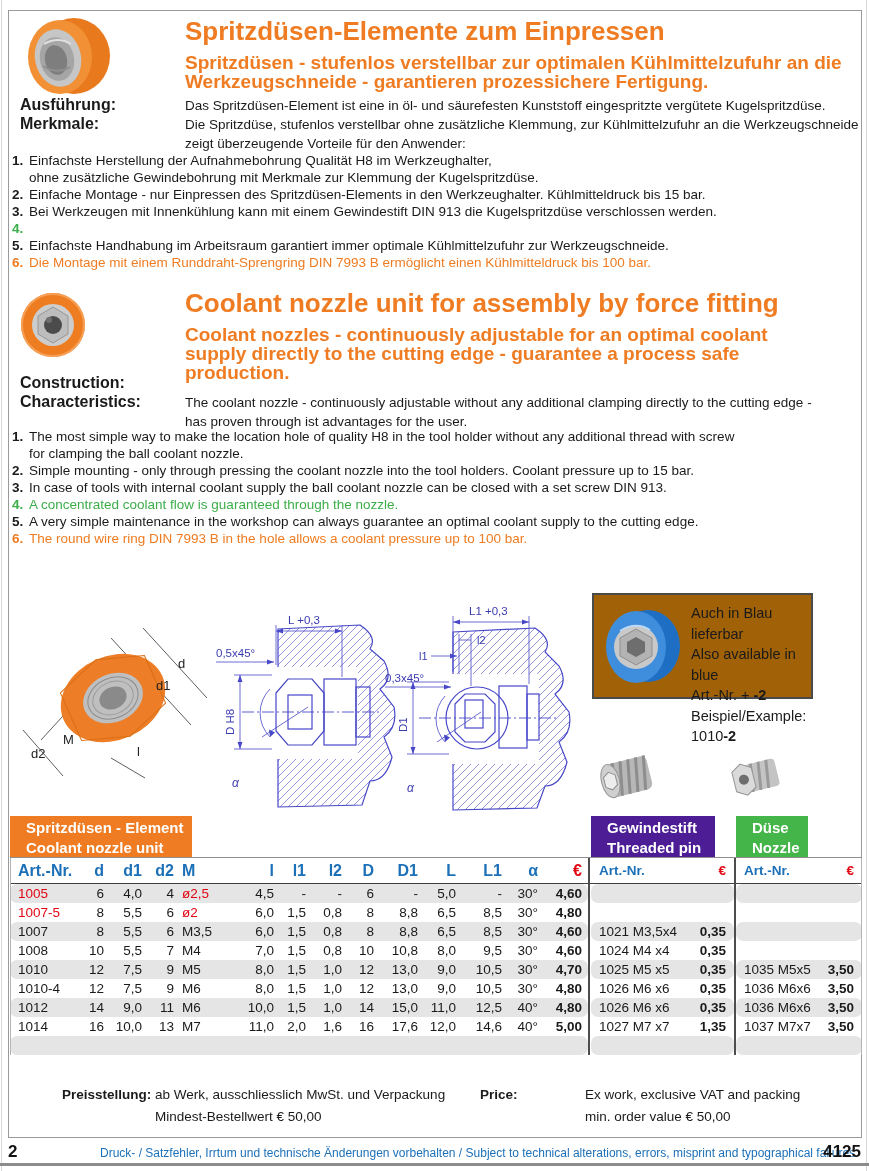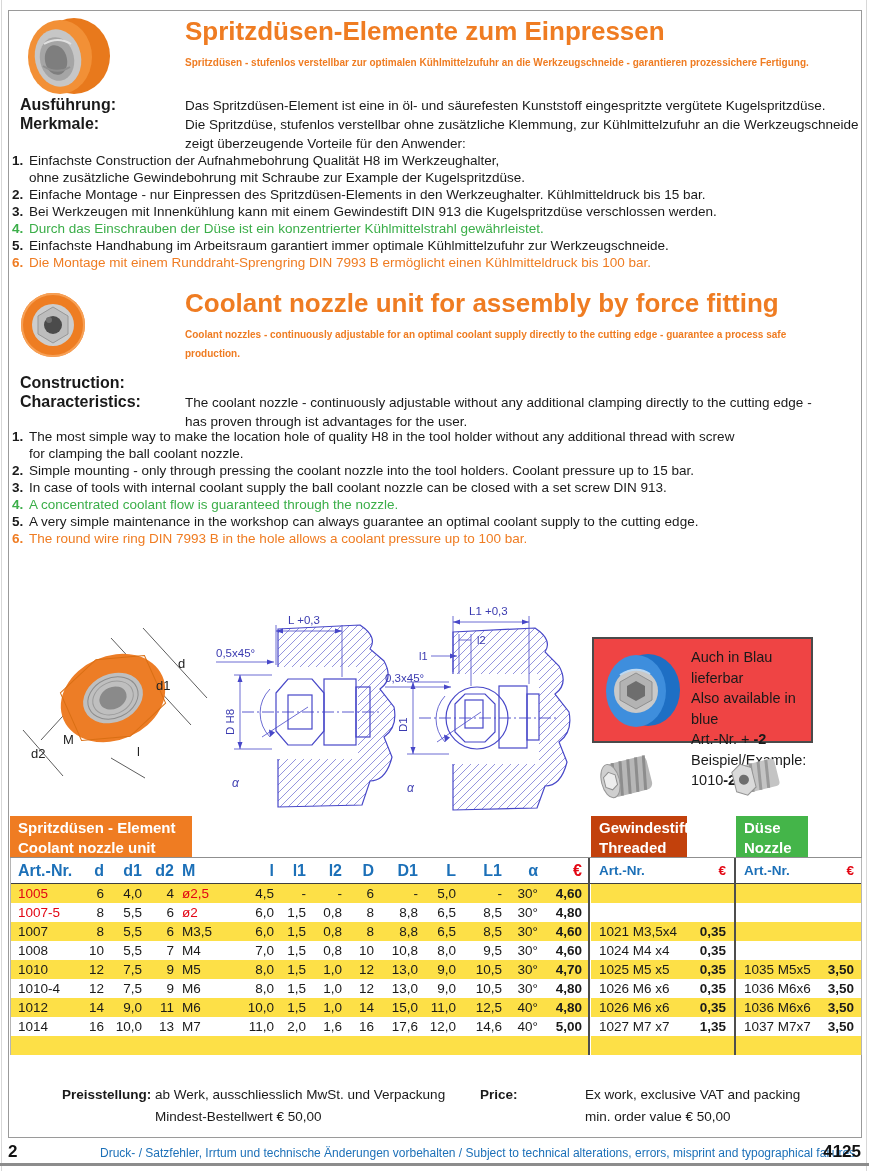--- a/index.html
+++ b/index.html
@@ -6,30 +6,30 @@
   body{font-family:"Liberation Sans","DejaVu Sans",sans-serif;color:#1a1a1a;}
   #page{position:relative;width:869px;height:1171px;background:#fff;overflow:hidden;}
   .abs{position:absolute;}
   .edge{position:absolute;top:0;bottom:0;width:1px;background:#d8d8d8;}
   #frame{position:absolute;left:8px;top:10px;width:852px;height:1126px;border:1px solid #9a9a9a;}
   .green{color:#3BAE49;}
   .red{color:#E30613;}
   .blue{color:#1C70B8;}
   .bold{font-weight:bold;}
   h1.title{margin:0;font-size:26px;font-weight:bold;color:#EF7C22;letter-spacing:0;}
-  .subtitle{font-size:10px;font-weight:bold;color:#EF7C22;line-height:19px;}
+  .subtitle{font-size:19px;font-weight:bold;color:#EF7C22;line-height:19px;}
   .lbl{font-size:16px;font-weight:bold;white-space:nowrap;}
   .desc{font-size:13.5px;line-height:19px;white-space:nowrap;}
   .li{display:flex;height:17px;font-size:13.5px;white-space:nowrap;}
   .li .num{width:17px;font-weight:bold;flex:0 0 auto;}
   .li .num.green{color:#3BAE49;}  .li .num.orangeitem{color:#EF7C22;}
   .li .lt.green{color:#3BAE49;}   .li .lt.orangeitem{color:#EF7C22;}
-  .hdrbox{position:absolute;height:42px;color:#fff;font-size:15px;font-weight:bold;line-height:20px;padding:2px 0 0 8px;box-sizing:border-box;}
+  .hdrbox{position:absolute;height:42px;color:#fff;font-size:15px;font-weight:bold;line-height:20px;padding:2px 0 0 16px;box-sizing:border-box;}
   .trow{display:flex;height:19px;align-items:center;font-size:13.5px;}
-  .trow.even{background:#fde047;}
+  .trow.even{background:#e5e5e5;border-radius:7px;}
   .trow.odd{background:#fff;}
   .tc{flex:0 0 auto;box-sizing:border-box;text-align:right;padding-right:6px;white-space:nowrap;}
   .c0{width:70px;text-align:left;padding-left:8px;padding-right:0;}
   .c1{width:30px;} .c2{width:38px;} .c3{width:32px;}
   .c4{width:52px;text-align:left;padding-left:2px;padding-right:0;}
   .c5{width:48px;} .c6{width:32px;} .c7{width:36px;} .c8{width:32px;}
   .c9{width:44px;} .c10{width:38px;} .c11{width:46px;} .c12{width:36px;} .c13{width:44px;}
   #main-cols{position:absolute;left:10px;top:858px;width:578px;height:25px;display:flex;align-items:center;font-weight:bold;}
   .sidehead{position:absolute;top:858px;height:25px;display:flex;align-items:center;font-weight:bold;font-size:13.5px;}
   .sart{flex:1;padding-left:8px;text-align:left;white-space:nowrap;}
@@ -70,37 +70,36 @@
 
   <div class="abs lbl" style="left:20px;top:96px;">Ausführung:</div>
   <div class="abs lbl" style="left:20px;top:115px;">Merkmale:</div>
   <div class="abs desc" style="left:185px;top:96px;">Das Spritzdüsen-Element ist eine in öl- und säurefesten Kunststoff eingespritzte vergütete Kugelspritzdüse.</div>
   <div class="abs desc" style="left:185px;top:115px;">Die Spritzdüse, stufenlos verstellbar ohne zusätzliche Klemmung, zur Kühlmittelzufuhr an die Werkzeugschneide</div>
   <div class="abs desc" style="left:185px;top:134px;">zeigt überzeugende Vorteile für den Anwender:</div>
 
   <div class="abs" id="list-de" style="left:12px;top:153px;">
       <div class="li">
         <span class="num ">1.</span>
-        <span class="lt ">Einfachste Construction der Aufnahmebohrung Qualität H8 im Werkzeughalter,</span>
+        <span class="lt ">Einfachste Herstellung der Aufnahmebohrung Qualität H8 im Werkzeughalter,</span>
       </div>
       <div class="li">
         <span class="num "></span>
-        <span class="lt ">ohne zusätzliche Gewindebohrung mit Schraube zur Example der Kugelspritzdüse.</span>
+        <span class="lt ">ohne zusätzliche Gewindebohrung mit Merkmale zur Klemmung der Kugelspritzdüse.</span>
       </div>
       <div class="li">
         <span class="num ">2.</span>
         <span class="lt ">Einfache Montage - nur Einpressen des Spritzdüsen-Elements in den Werkzeughalter. Kühlmitteldruck bis 15 bar.</span>
       </div>
       <div class="li">
         <span class="num ">3.</span>
         <span class="lt ">Bei Werkzeugen mit Innenkühlung kann mit einem Gewindestift DIN 913 die Kugelspritzdüse verschlossen werden.</span>
       </div>
       <div class="li">
         <span class="num green">4.</span>
-        <span class="lt green">Durch das Einschrauben der Düse ist ein konzentrierter Kühlmittelstrahl gewährleistet.</span>
       </div>
       <div class="li">
         <span class="num ">5.</span>
         <span class="lt ">Einfachste Handhabung im Arbeitsraum garantiert immer optimale Kühlmittelzufuhr zur Werkzeugschneide.</span>
       </div>
       <div class="li">
         <span class="num orangeitem">6.</span>
         <span class="lt orangeitem">Die Montage mit einem Runddraht-Sprengring DIN 7993 B ermöglicht einen Kühlmitteldruck bis 100 bar.</span>
       </div>
     </div>
@@ -241,21 +240,21 @@
     <line class="dimb" x1="68" y1="164" x2="26" y2="164"></line>
     <line class="dimb" x1="32" y1="92" x2="32" y2="164"></line>
     <path d="M32,92 l-2.5,7 h5 Z M32,164 l-2.5,-7 h5 Z" fill="#4747C8"></path>
     <text x="26" y="142" font-size="11.5" fill="#3a3ab0" transform="rotate(-90 26 142)">D1</text>
     <path class="dimb" d="M64,106 A34,34 0 0 0 64,152"></path>
     <line class="dimb" x1="56" y1="152" x2="100" y2="122"></line>
     <path d="M64,152 l-1,-7.5 6,3 Z" fill="#4747C8"></path>
     <text x="26" y="202" font-size="12" font-style="italic" fill="#3a3ab0">α</text>
   </svg>
 
-  <div class="abs" style="left:592px;top:593px;width:221px;height:106px;border:2px solid #4a4a4a;box-sizing:border-box;background:#ef4444;margin-top:44px;">
+  <div class="abs" style="left:592px;top:593px;width:221px;height:106px;border:2px solid #4a4a4a;box-sizing:border-box;background:#a16207;">
     <svg class="abs" style="left:8px;top:10px;" width="80" height="82" viewBox="0 0 80 82">
       <ellipse cx="46" cy="41" rx="32" ry="36" fill="#1E6FC4"></ellipse>
       <ellipse cx="34" cy="42" rx="30" ry="36" fill="#3E8EDD"></ellipse>
       <circle cx="34" cy="42" r="22" fill="#C9C9C9"></circle>
       <polygon points="34,24 50,33 50,51 34,60 18,51 18,33" fill="#B3B3B3" stroke="#8f8f8f"></polygon>
       <polygon points="34,32 43,37 43,47 34,52 25,47 25,37" fill="#6E6E6E"></polygon>
       <path d="M18,26 q16,-10 30,-1" stroke="#bcd8f2" stroke-width="2" fill="none"></path>
     </svg>
     <div class="abs" style="left:97px;top:8px;font-size:14.5px;line-height:20.5px;">
       <div>Auch in Blau lieferbar</div>
@@ -285,21 +284,21 @@
       <line x1="40" y1="12" x2="36" y2="40" stroke="#9a9a9a" stroke-width="3"></line>
       <polygon points="14,10 24,16 24,36 14,42 4,36 4,16" fill="#DADADA" stroke="#949494"></polygon>
       <circle cx="14" cy="26" r="5" fill="#6E6E6E"></circle>
     </g>
   </svg>
 
   <div class="hdrbox" style="left:10px;top:816px;width:182px;background:#EF7C22;">
     <div>Spritzdüsen - Element</div>
     <div>Coolant nozzle unit</div>
   </div>
-  <div class="hdrbox" style="left:591px;top:816px;width:96px;background:#c2410c;">
+  <div class="hdrbox" style="left:591px;top:816px;width:124px;background:#4c1d95;">
     <div>Gewindestift</div>
     <div>Threaded pin</div>
   </div>
   <div class="hdrbox" style="left:736px;top:816px;width:72px;background:#44B549;">
     <div>Düse</div>
     <div>Nozzle</div>
   </div>
 
   <div class="hline" style="left:10px;top:857px;width:852px;"></div>
   <div id="main-cols" class="blue">

